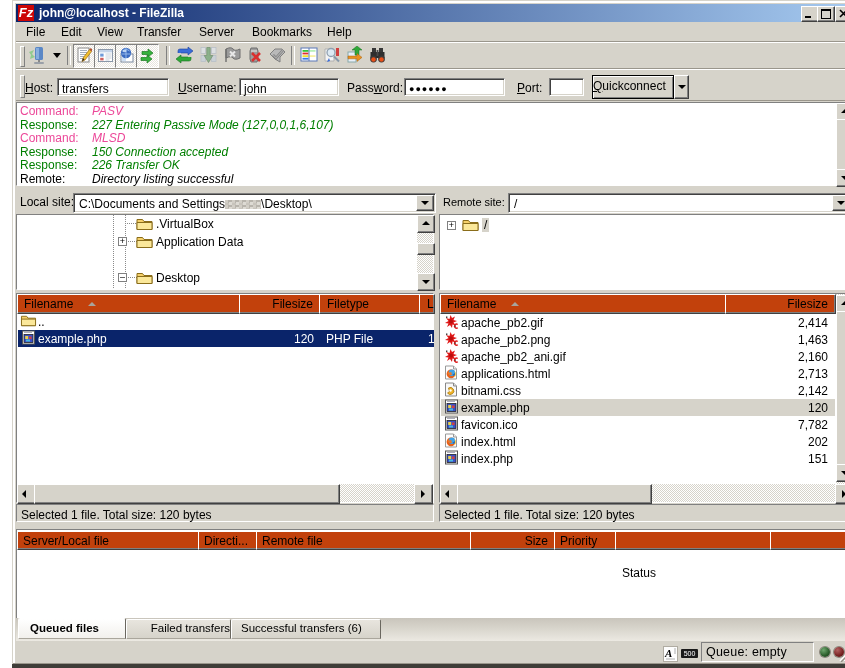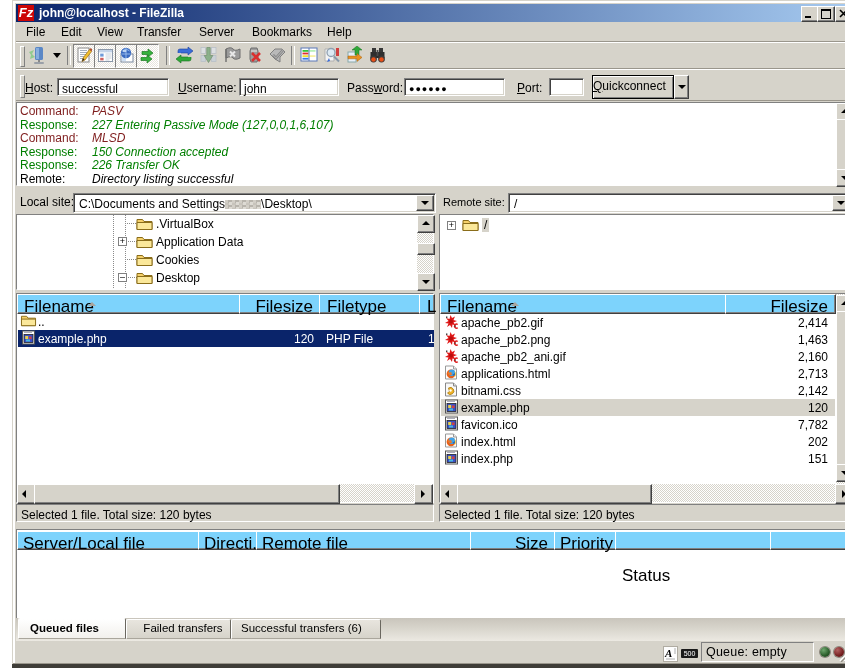--- a/index.html
+++ b/index.html
@@ -34,34 +34,34 @@
 
 #quick{left:4px;top:70px;width:837px;height:31px;font-size:12px;}
 #q-line{left:4px;top:100px;width:837px;height:1px;background:#9a968c;}
 .edit{background:#fff;border-top:1px solid #808080;border-left:1px solid #808080;border-right:1px solid #fff;border-bottom:1px solid #fff;box-shadow:inset 1px 1px 0 #404040,inset -1px -1px 0 #d6d3ca;font-size:12px;}
 .edit span{position:absolute;left:4px;top:3px;}
 u{text-decoration:underline;}
 
 #log{left:4px;top:102px;width:835px;height:82px;background:#fff;border-top:1px solid #808080;border-left:1px solid #808080;border-right:1px solid #fff;border-bottom:1px solid #fff;font-size:12px;}
 #log .row{position:absolute;left:3px;width:760px;height:13px;line-height:13px;white-space:nowrap;}
 #log .val{position:absolute;left:72px;font-style:italic;}
-.navy{color:#7f1d1d;}
+.navy{color:#ec4899;}
 .green{color:#007f00;}
 
 .sbtn{background:#d6d3ca;border-top:1px solid #fff;border-left:1px solid #fff;border-right:1px solid #404040;border-bottom:1px solid #404040;box-shadow:inset -1px -1px 0 #808080;}
 .track{background-image:conic-gradient(#fff 25%,#d6d3ca 0 50%,#fff 0 75%,#d6d3ca 0);background-size:2px 2px;}
 .thumb{background:#d6d3ca;border-top:1px solid #fff;border-left:1px solid #fff;border-right:1px solid #404040;border-bottom:1px solid #404040;box-shadow:inset -1px -1px 0 #808080;}
 .arr{position:absolute;width:0;height:0;}
 
 .cbar{font-size:12px;}
 .combo{background:#fff;border-top:1px solid #808080;border-left:1px solid #808080;border-right:1px solid #fff;border-bottom:1px solid #fff;box-shadow:inset 1px 1px 0 #404040,inset -1px -1px 0 #d6d3ca;}
 
 .pane{background:#fff;border-top:1px solid #808080;border-left:1px solid #808080;border-right:1px solid #fff;border-bottom:1px solid #fff;font-size:12px;}
 
-.hcell{position:absolute;top:0;height:18px;background:#7dd3fc;border-top:1px solid #fff;border-left:1px solid #fff;border-right:1px solid #404040;border-bottom:1px solid #404040;box-shadow:inset -1px -1px 0 #808080;font-size:17px;}
+.hcell{position:absolute;top:0;height:18px;background:#c2410c;border-top:1px solid #fff;border-left:1px solid #fff;border-right:1px solid #404040;border-bottom:1px solid #404040;box-shadow:inset -1px -1px 0 #808080;font-size:12px;}
 .hcell span{position:absolute;top:2px;}
 .dotline{width:1px;background-image:repeating-linear-gradient(to bottom,#8a8a8a 0 1px,transparent 1px 2px);}
 .hdotline{height:1px;background-image:repeating-linear-gradient(to right,#8a8a8a 0 1px,transparent 1px 2px);}
 .pm{box-sizing:border-box;width:9px;height:9px;background:#fff;border:1px solid #808080;font-size:9px;line-height:6px;text-align:center;color:#000;}
 .statusrow{background:#d6d3ca;border-top:1px solid #808080;border-left:1px solid #808080;border-right:1px solid #fff;border-bottom:1px solid #fff;font-size:12px;}
 .statusrow span{position:absolute;left:4px;top:3px;}
 .tr{position:absolute;left:0;height:18px;width:100%;}
 .fold{width:17px;height:15px;}
 .fi{position:absolute;width:17px;height:15px;}
 .lrow{position:absolute;left:1px;height:17px;width:100%;font-size:12px;}
@@ -261,21 +261,21 @@
       <rect x="8.6" y="4" width="1.8" height="6" fill="#4a4a4a"></rect>
     </svg>
   </div>
   <div class="abs" id="tb-line1"></div>
   <div class="abs" id="tb-line2"></div>
 
   <div class="abs" id="quick">
     <div class="abs grip" style="left:4px;top:5px;height:21px;"></div>
     <span class="abs" style="left:9px;top:11px;"><u>H</u>ost:</span>
     <div class="abs edit" style="left:41px;top:8px;width:110px;height:16px;">
-        <span>successful</span>
+        <span>transfers</span>
       </div>
     <span class="abs" style="left:162px;top:11px;"><u>U</u>sername:</span>
     <div class="abs edit" style="left:223px;top:8px;width:98px;height:16px;">
         <span>john</span>
       </div>
     <span class="abs" style="left:331px;top:11px;">Pass<u>w</u>ord:</span>
     <div class="abs edit" style="left:388px;top:8px;width:99px;height:16px;">
         <span style="font-size:9px;top:5px;letter-spacing:1px;">●●●●●●</span>
       </div>
     <span class="abs" style="left:501px;top:11px;"><u>P</u>ort:</span>
@@ -326,27 +326,20 @@
         <span class="abs" style="left:139px;top:2px;">.VirtualBox</span>
       </div>
     <div class="tr" style="top:18px;">
         <div class="pm abs" style="left:101px;top:4px;">+</div>
         <span class="hdotline abs" style="left:111px;top:8px;width:9px;"></span>
         <svg class="fold abs" style="left:119px;top:1px;">
           <use href="#folder"></use>
         </svg>
         <span class="abs" style="left:139px;top:2px;">Application Data</span>
       </div>
-    <div class="tr" style="top:36px;">
-        <span class="hdotline abs" style="left:108px;top:8px;width:12px;"></span>
-        <svg class="fold abs" style="left:119px;top:1px;">
-          <use href="#folder"></use>
-        </svg>
-        <span class="abs" style="left:139px;top:2px;">Cookies</span>
-      </div>
     <div class="tr" style="top:54px;">
         <div class="pm abs" style="left:101px;top:4px;">–</div>
         <span class="hdotline abs" style="left:111px;top:8px;width:9px;"></span>
         <svg class="fold abs" style="left:119px;top:1px;">
           <use href="#folder"></use>
         </svg>
         <span class="abs" style="left:139px;top:2px;">Desktop</span>
       </div>
     <div class="abs" style="right:0;top:0;width:16px;height:74px;">
       <div class="abs track" style="left:0;top:0;width:16px;height:74px;"></div>
@@ -532,21 +525,21 @@
         <span style="left:5px;">Priority</span>
       </div>
     <div class="hcell" style="left:598px;top:1px;width:155px;height:17px;">
         <span style="left:6px;margin-top:32px;">Status</span>
       </div>
     <div class="hcell" style="left:753px;top:1px;width:82px;height:17px;"></div>
   </div>
 
   <div class="abs" id="tabs" style="left:4px;top:618px;width:837px;height:23px;background:linear-gradient(#c9c5bc 0%,#d6d3ca 40%,#ece9e2 100%);">
     <div class="abs tabbtn" style="left:2px;top:0px;width:106px;height:19px;background:linear-gradient(#ffffff,#f2f0ec);border-top:1px solid #fff;border-left:1px solid #fff;border-right:1px solid #6a675f;border-bottom:1px solid #aaa69c;font-weight:bold;text-align:left;padding-left:11px;line-height:18px;border-radius:2px 2px 0 0;font-size:11.5px;box-sizing:content-box;width:95px;">Queued files</div>
-    <div class="abs tabbtn" style="left:110px;top:1px;width:103px;height:18px;background:linear-gradient(#e8e5de,#d6d3ca);border-top:1px solid #fff;border-left:1px solid #fff;border-right:1px solid #6a675f;border-bottom:1px solid #aaa69c;text-align:center;padding-left:9px;line-height:17px;border-radius:2px 2px 0 0;font-size:11.5px;width:94px;">Failed transfers</div>
+    <div class="abs tabbtn" style="left:110px;top:1px;width:103px;height:18px;background:linear-gradient(#e8e5de,#d6d3ca);border-top:1px solid #fff;border-left:1px solid #fff;border-right:1px solid #6a675f;border-bottom:1px solid #aaa69c;text-align:right;padding-left:9px;line-height:17px;border-radius:2px 2px 0 0;font-size:11.5px;width:94px;">Failed transfers</div>
     <div class="abs tabbtn" style="left:215px;top:1px;width:148px;height:18px;background:linear-gradient(#e8e5de,#d6d3ca);border-top:1px solid #fff;border-left:1px solid #fff;border-right:1px solid #6a675f;border-bottom:1px solid #aaa69c;text-align:left;padding-left:9px;line-height:17px;border-radius:2px 2px 0 0;font-size:11.5px;width:139px;">Successful transfers (6)</div>
   </div>
 
   <div class="abs" id="statusbar" style="left:4px;top:641px;width:837px;height:23px;font-size:12px;">
     <svg class="abs" style="left:647px;top:5px;" width="15" height="16" viewBox="0 0 15 16">
       <rect x="0.5" y="0.5" width="14" height="15" fill="#fdfdfd" stroke="#b0aca2"></rect>
       <text x="2" y="11" font-family="Liberation Serif" font-style="italic" font-weight="bold" font-size="11">A</text>
       <path d="M11 3 h2 M11 5 h2 M11 7 h2 M3 13 h9" stroke="#999" stroke-width="0.8"></path>
     </svg>
     <div class="abs" style="left:665px;top:8px;width:17px;height:9px;background:#1a1a1a;border-radius:1px;color:#fff;font-size:7px;line-height:9px;text-align:center;">500</div>

